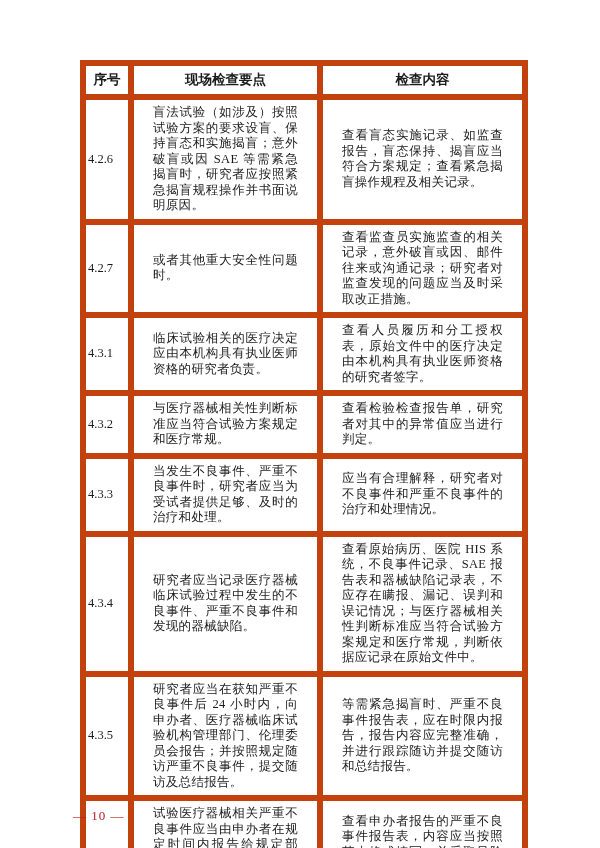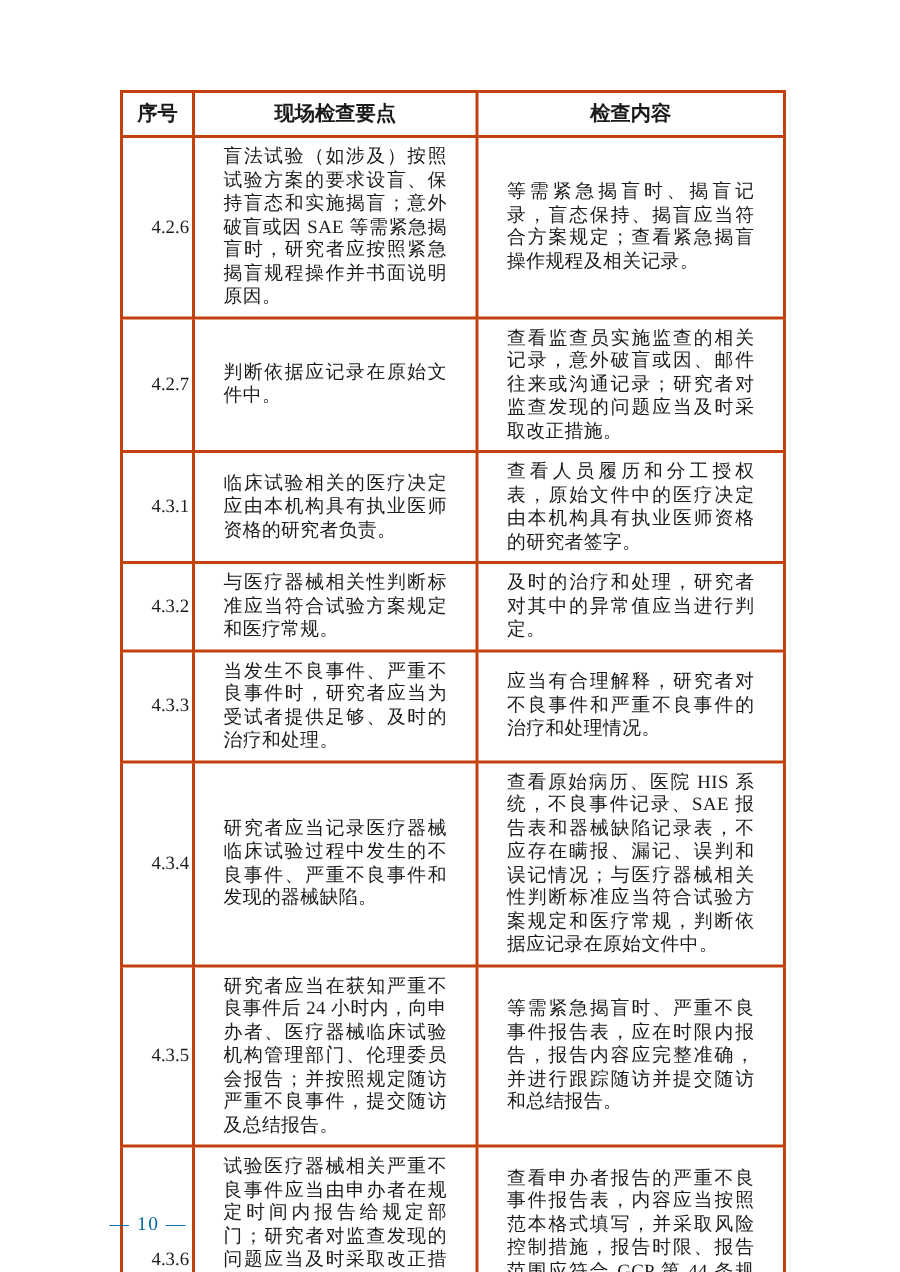--- a/index.html
+++ b/index.html
@@ -23,55 +23,55 @@
     position: absolute;
     left: 80px;
     top: 60px;
     width: 442px;
     border-collapse: collapse;
     table-layout: fixed;
     border: 1.5px solid #262626;
   }
   .inspection-table th,
   .inspection-table td {
-    border: 2px solid #c2410c;
+    border: 6px solid #c2410c;
     vertical-align: middle;
     word-break: break-all;
   }
   .inspection-table th {
     font-size: 13.5px;
     font-weight: bold;
     text-align: center;
     padding: 6px 4px;
     line-height: 16px;
   }
   .inspection-table td {
     font-size: 12.5px;
     line-height: 15.5px;
     padding: 5px 19px;
     letter-spacing: 0.3px;
   }
   td.serial {
-    text-align: right;
+    text-align: left;
     letter-spacing: 0;
     padding: 5px 2px;
   }
   td.point, td.content {
     text-align: justify;
   }
   td.section {
     text-align: left;
     padding: 8px 7px;
   }
   .page-number {
     position: absolute;
     left: 73px;
     top: 808px;
     font-size: 13px;
-    color: #0369a1;
+    color: #b91c1c;
     letter-spacing: 1px;
   }
 </style>
 </head>
 <body>
 
 <div class="page">
 
   <table class="inspection-table">
     <colgroup>
@@ -83,36 +83,36 @@
       <tr id="header-row">
           <th>序号</th>
           <th>现场检查要点</th>
           <th>检查内容</th>
         </tr>
     </thead>
     <tbody id="table-body">
         <tr>
           <td class="serial">4.2.6</td>
           <td class="point">盲法试验（如涉及）按照试验方案的要求设盲、保持盲态和实施揭盲；意外破盲或因 SAE 等需紧急揭盲时，研究者应按照紧急揭盲规程操作并书面说明原因。</td>
-          <td class="content">等需紧急揭盲时、揭盲记录，盲态保持、揭盲应当符合方案规定；查看紧急揭盲操作规程及相关记录。</td>
+          <td class="content">查看盲态实施记录、如监查报告，盲态保持、揭盲应当符合方案规定；查看紧急揭盲操作规程及相关记录。</td>
         </tr>
         <tr>
           <td class="serial">4.2.7</td>
-          <td class="point">判断依据应记录在原始文件中。</td>
+          <td class="point">或者其他重大安全性问题时。</td>
           <td class="content">查看监查员实施监查的相关记录，意外破盲或因、邮件往来或沟通记录；研究者对监查发现的问题应当及时采取改正措施。</td>
         </tr>
         <tr>
           <td class="serial">4.3.1</td>
           <td class="point">临床试验相关的医疗决定应由本机构具有执业医师资格的研究者负责。</td>
           <td class="content">查看人员履历和分工授权表，原始文件中的医疗决定由本机构具有执业医师资格的研究者签字。</td>
         </tr>
         <tr>
           <td class="serial">4.3.2</td>
           <td class="point">与医疗器械相关性判断标准应当符合试验方案规定和医疗常规。</td>
-          <td class="content">及时的治疗和处理，研究者对其中的异常值应当进行判定。</td>
+          <td class="content">查看检验检查报告单，研究者对其中的异常值应当进行判定。</td>
         </tr>
         <tr>
           <td class="serial">4.3.3</td>
           <td class="point">当发生不良事件、严重不良事件时，研究者应当为受试者提供足够、及时的治疗和处理。</td>
           <td class="content">应当有合理解释，研究者对不良事件和严重不良事件的治疗和处理情况。</td>
         </tr>
         <tr>
           <td class="serial">4.3.4</td>
           <td class="point">研究者应当记录医疗器械临床试验过程中发生的不良事件、严重不良事件和发现的器械缺陷。</td>
           <td class="content">查看原始病历、医院 HIS 系统，不良事件记录、SAE 报告表和器械缺陷记录表，不应存在瞒报、漏记、误判和误记情况；与医疗器械相关性判断标准应当符合试验方案规定和医疗常规，判断依据应记录在原始文件中。</td>

